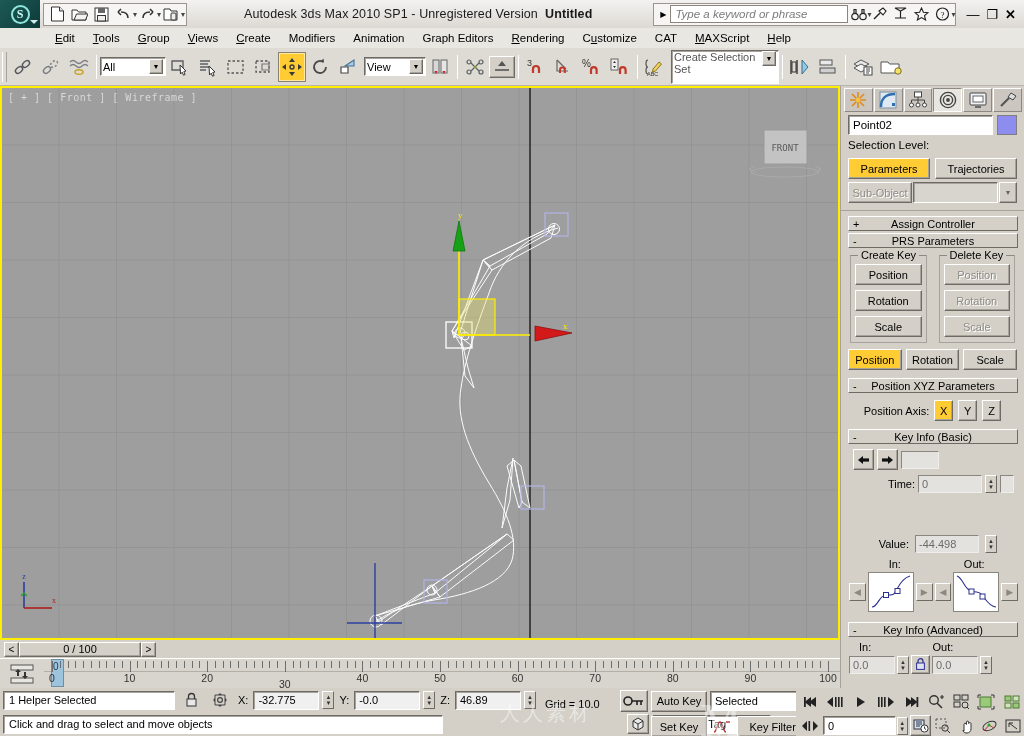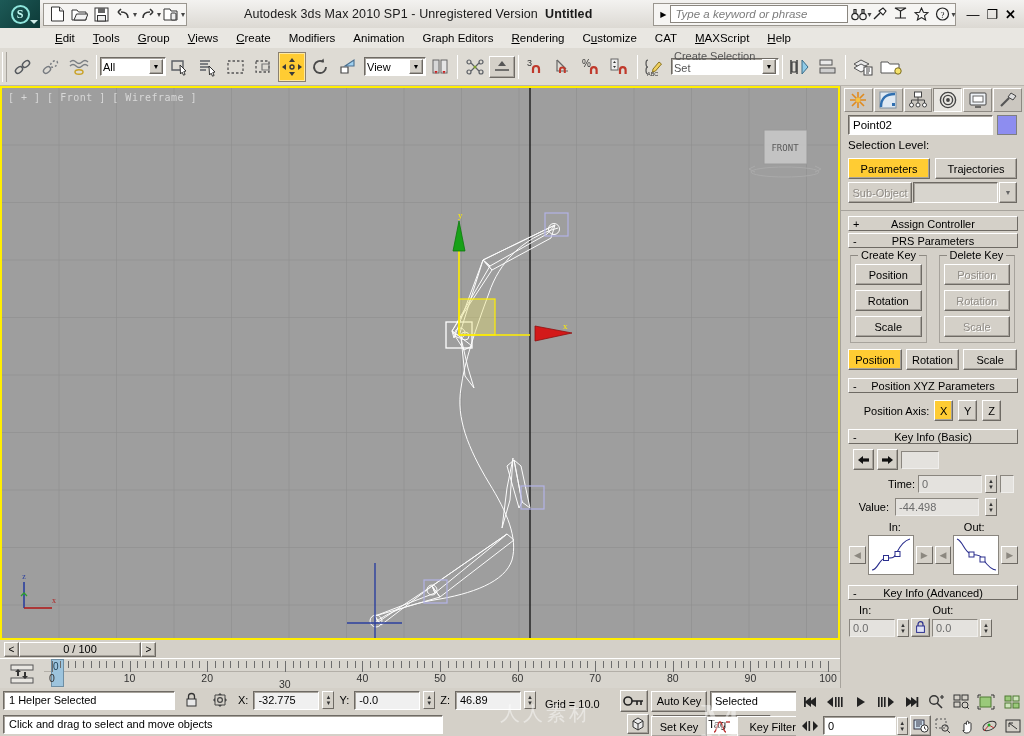--- a/index.html
+++ b/index.html
@@ -498,21 +498,21 @@
     <div class="sep"></div>
 
     <div class="tb">
       <svg width="22" height="20" viewBox="0 0 22 20">
           <path d="M4 3q-2 0-2 3.5T4 10q-2 0-2 3.5T4 17" fill="none" stroke="#555" stroke-width="1.2"></path>
           <path d="M9 12l6-7 2.5 2-6 7-3 1z" fill="#f0d060" stroke="#8a7420" stroke-width="1"></path>
           <text x="3" y="19" font-size="5.5" fill="#333" font-family="Liberation Sans, sans-serif">ABC</text>
         </svg>
     </div>
 
-    <div class="sunken" style="width:108px;height:17px;display:flex;align-items:flex-end;padding:0 2px;margin-left:2px;">
+    <div class="sunken" style="width:108px;height:34px;display:flex;align-items:flex-start;padding:0 2px;margin-left:2px;">
       <span style="flex:1;font-size:11px;color:#555;">Create Selection Set</span>
       <span class="btn-out" style="width:14px;height:15px;display:flex;align-items:center;justify-content:center;font-size:7px;">▼</span>
     </div>
 
     <div class="sep"></div>
 
     <div class="tb">
       <svg width="24" height="20" viewBox="0 0 24 20">
           <path d="M3 3v14M9 3v14" stroke="#333" stroke-width="1.4" fill="none"></path>
           <path d="M4 5h4v10H4z" fill="none" stroke="#333"></path>
@@ -1114,23 +1114,23 @@
       <div style="display:flex;align-items:center;justify-content:flex-end;gap:3px;padding:5px 10px 0 7px;">
         <span style="font-size:11px;">Time:</span>
         <div class="pfield" style="width:64px;">0</div>
         <div class="spin">
             <i>▲</i>
             <i>▼</i>
           </div>
         <div class="pfield" style="width:14px;"></div>
       </div>
 
-      <div style="display:flex;align-items:center;justify-content:flex-end;gap:6px;padding:5px 27px 0 7px;">
+      <div style="display:flex;align-items:center;justify-content:flex-end;gap:6px;padding:5px 27px 0 7px;margin-top:37px;">
         <span style="font-size:11px;">Value:</span>
-        <div class="pfield" style="width:84px;">-44.498</div>
+        <div class="pfield" style="width:64px;">-44.498</div>
         <div class="spin">
             <i>▲</i>
             <i>▼</i>
           </div>
       </div>
 
       <div style="display:flex;padding:5px 10px 0 14px;">
         <span style="flex:1;text-align:center;font-size:11px;">In:</span>
         <span style="flex:1;text-align:center;font-size:11px;">Out:</span>
       </div>

